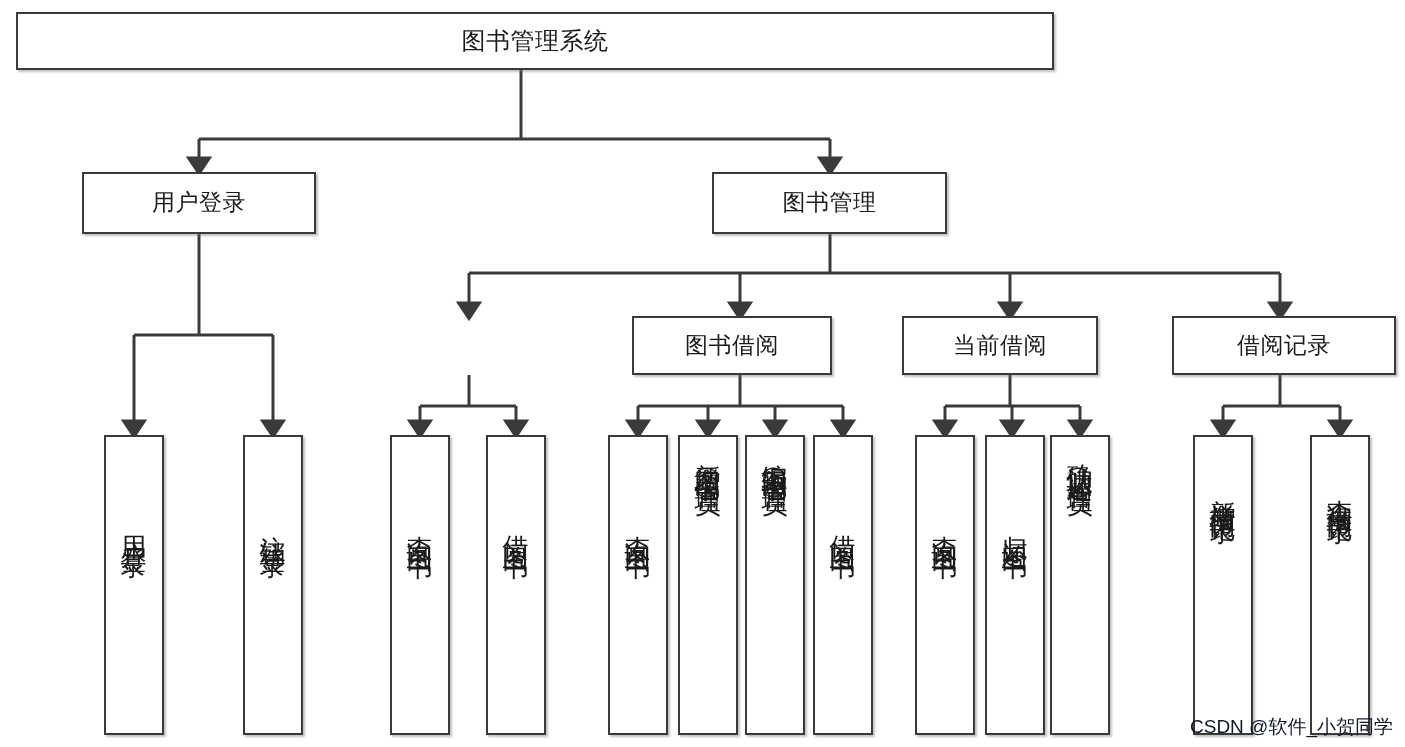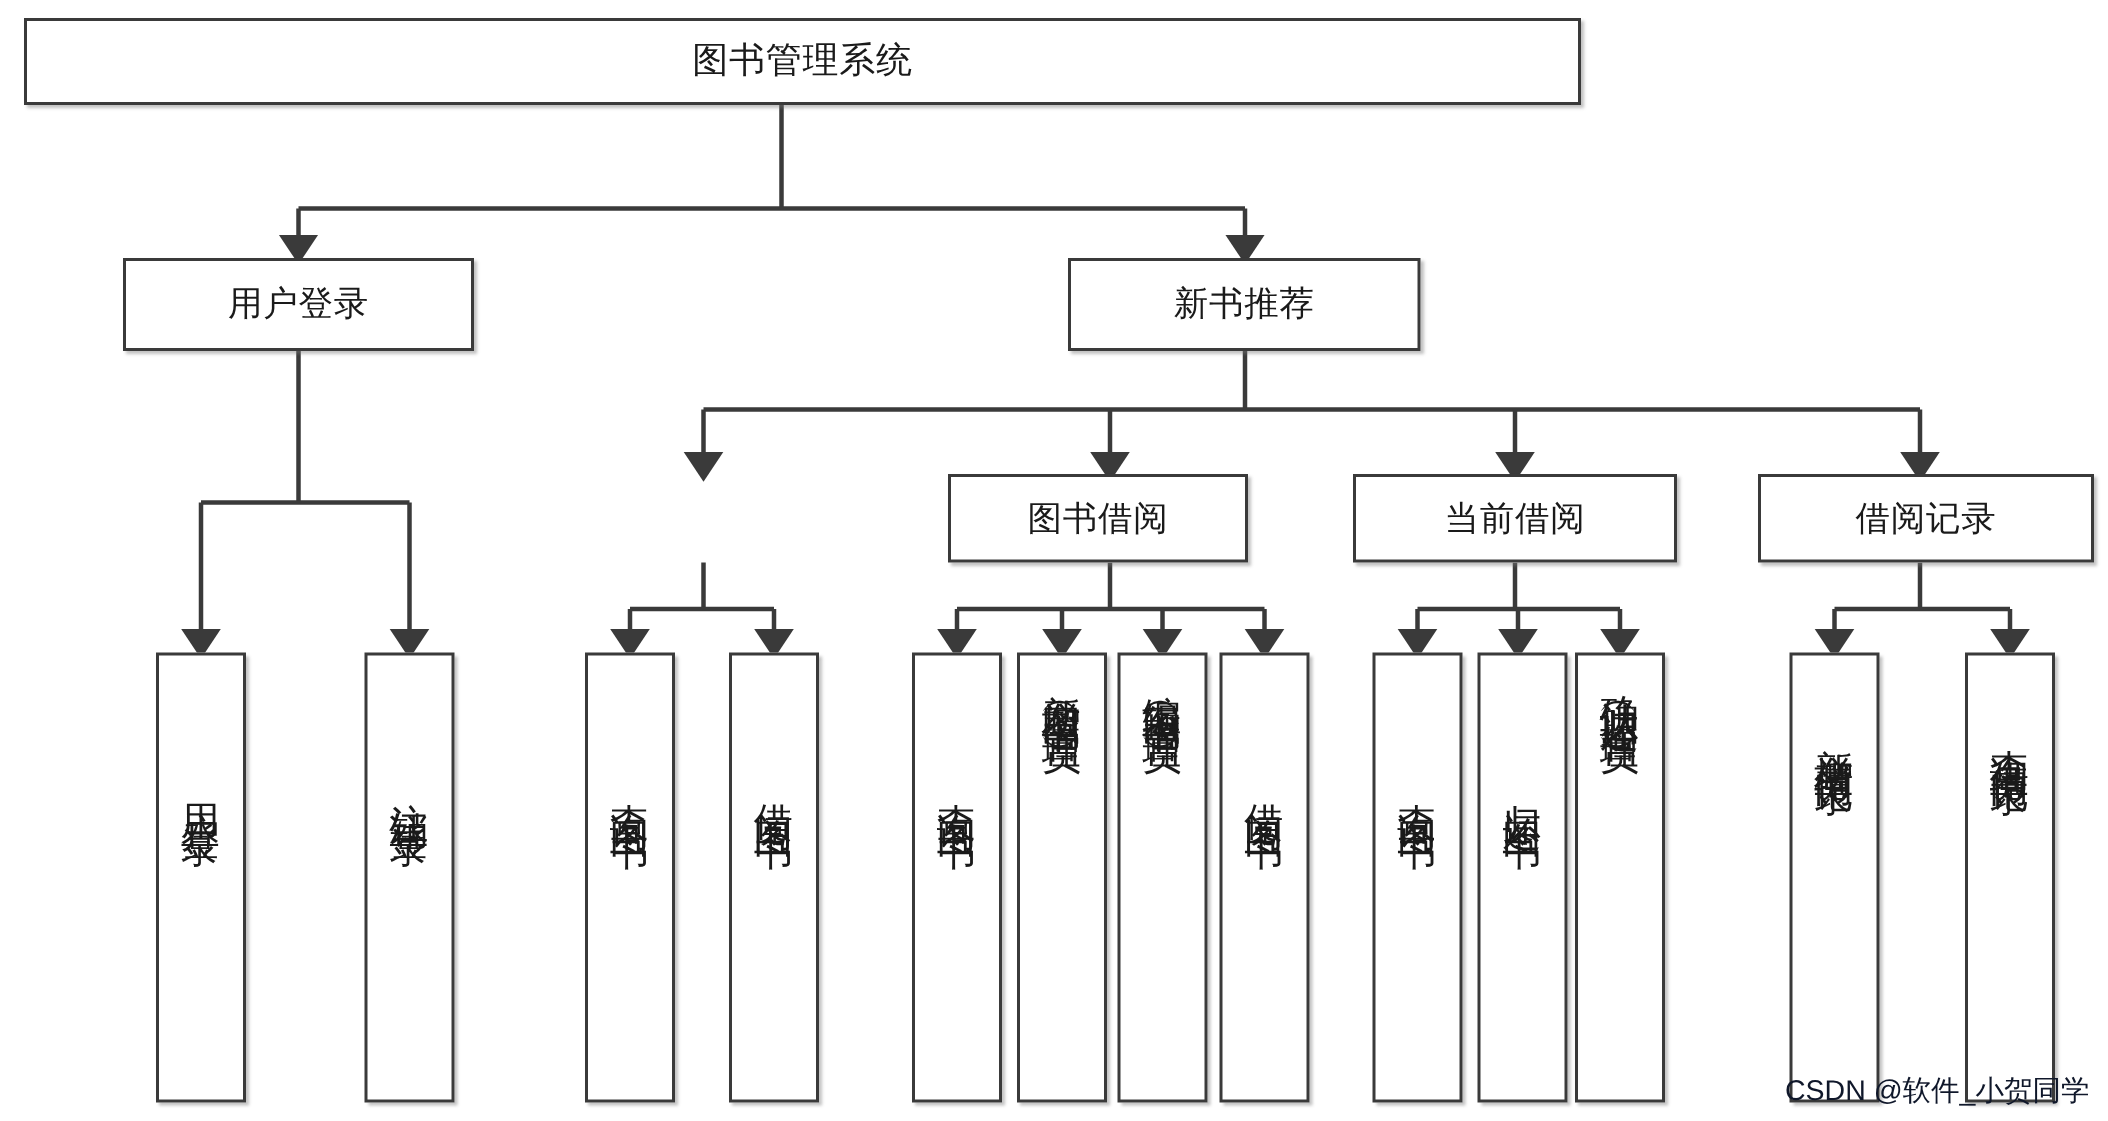--- a/index.html
+++ b/index.html
@@ -131,29 +131,29 @@
 
   <div class="node h root" style="left:16px; top:12px; width:1038px; height:58px;">
     <span class="lbl">图书管理系统</span>
   </div>
 
   <div class="node h" style="left:82px; top:172px; width:234px; height:62px;">
     <span class="lbl">用户登录</span>
   </div>
 
   <div class="node h" style="left:712px; top:172px; width:235px; height:62px;">
-    <span class="lbl">新书推荐</span>
+    <span class="lbl">图书管理</span>
   </div>
 
 
   <div class="node h" style="left:632px; top:316px; width:200px; height:59px;">
     <span class="lbl">图书借阅</span>
   </div>
 
-  <div class="node h" style="left:902px; top:316px; width:216px; height:59px;">
+  <div class="node h" style="left:902px; top:316px; width:196px; height:59px;">
     <span class="lbl">当前借阅</span>
   </div>
 
   <div class="node h" style="left:1172px; top:316px; width:224px; height:59px;">
     <span class="lbl">借阅记录</span>
   </div>
 
   <div class="node v" style="left:104px; top:435px; width:60px; height:300px; padding-top:78px;">
     <span class="lbl">用户登录</span>
   </div>

